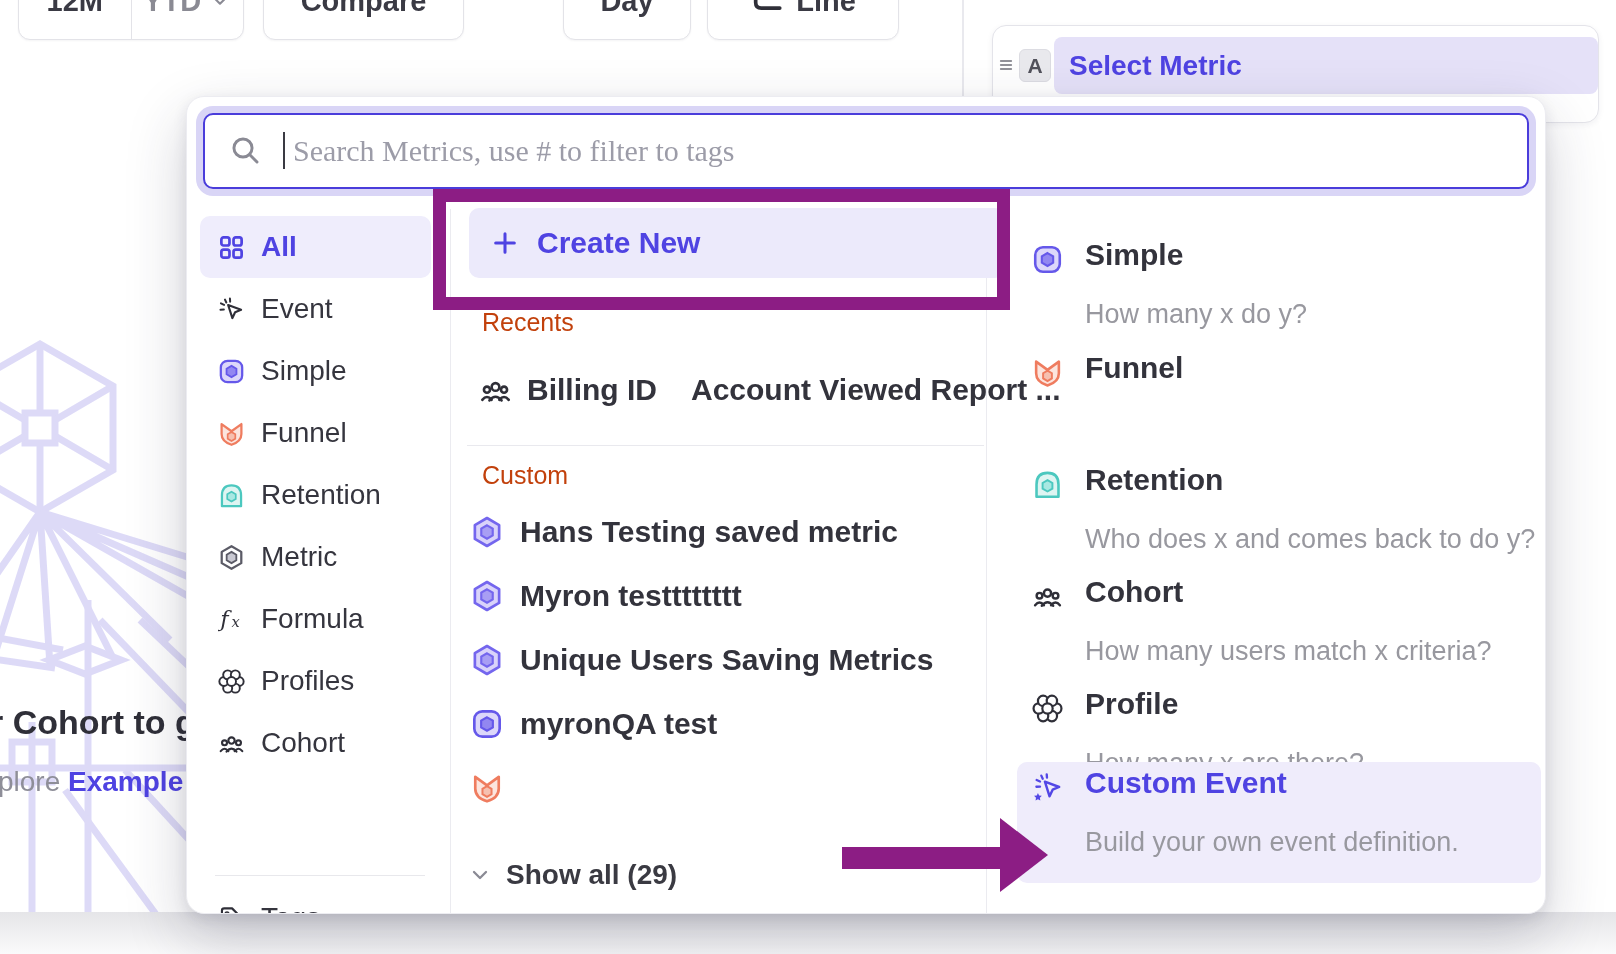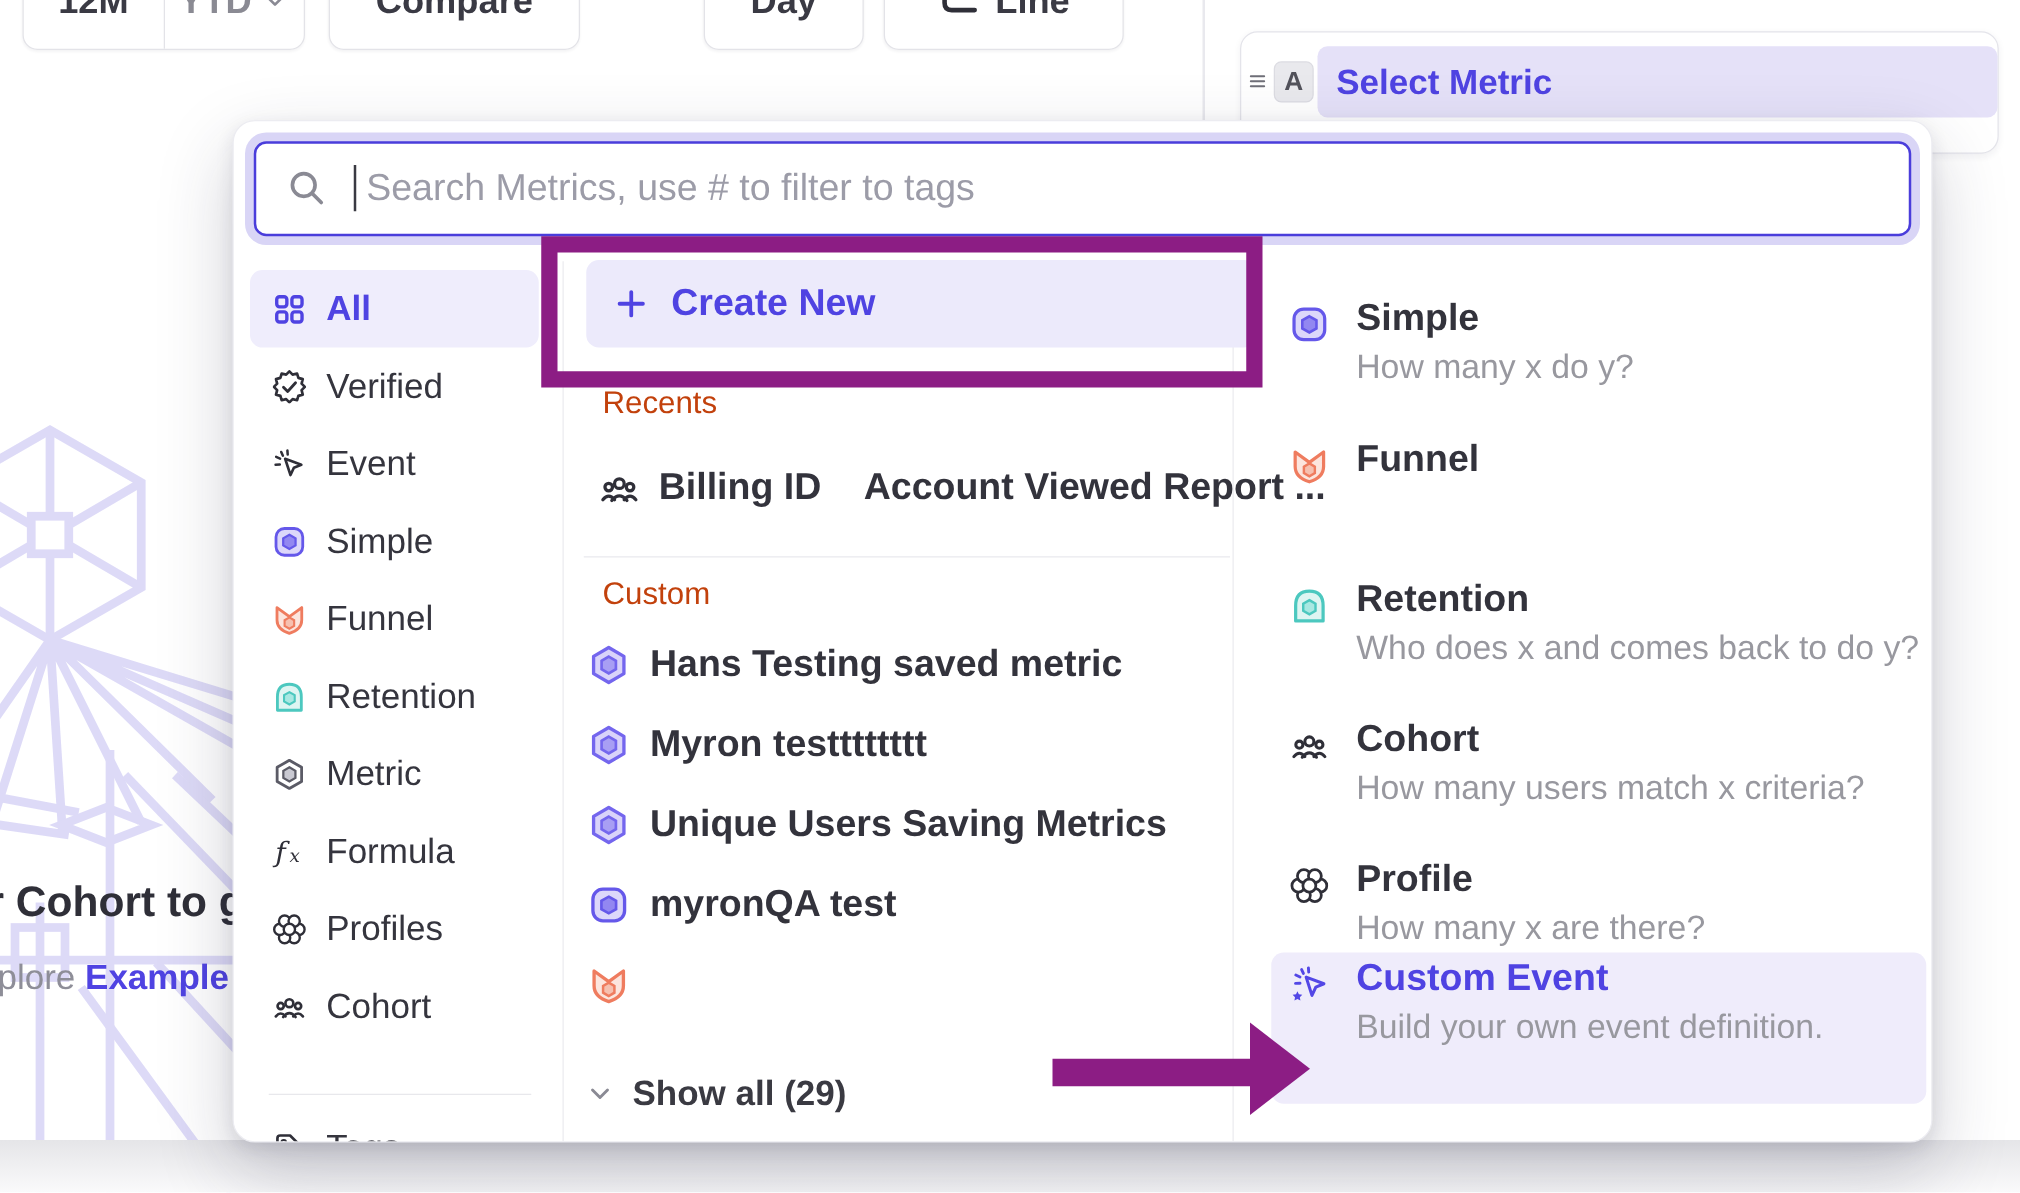--- a/index.html
+++ b/index.html
@@ -47,21 +47,21 @@
   .vdiv{top:112px;bottom:0;width:1px;background:#ebebf0;}
   #vdiv-sidebar{left:263px;}
   #vdiv-types{left:799px;}
 
   
   #search-box{left:16px;top:16px;width:1322px;height:72px;background:#fff;border:2.5px solid #4a3ddb;
               border-radius:10px;box-shadow:0 0 0 7px #d9d5f6;}
   #search-box .sicon{position:absolute;left:24px;top:19px;width:32px;height:32px;}
   #search-caret{position:absolute;left:78px;top:17px;width:2px;height:37px;background:#3a3a42;}
   #search-input{position:absolute;inset:0;border:none;outline:none;background:transparent;
-                padding-left:88px;font-size:30px;font-family:Liberation Sans, sans-serif;color:#34343d;}
+                padding-left:88px;font-size:30px;font-family:Liberation Serif, serif;color:#34343d;}
   #search-input::placeholder{color:#9c9ca8;}
 
   
   #sidebar-list{left:13px;top:119px;width:231px;display:flex;flex-direction:column;}
   .side-row{height:62px;display:flex;align-items:center;gap:16px;padding-left:18px;border-radius:10px;
             font-size:28px;font-weight:500;color:#35353e;cursor:pointer;}
   .side-row.selected{background:#efedfc;color:var(--accent,#4f43e2);font-weight:600;}
   .ic{width:27px;height:27px;flex:0 0 auto;display:block;}
   #sidebar-divider{left:28px;top:778px;width:210px;height:1px;background:#e8e8ec;}
   #sidebar-overflow{left:13px;top:790px;width:231px;}
@@ -85,21 +85,21 @@
   .metric-row .ic{width:32px;height:32px;}
   #show-all{left:281px;top:762px;display:flex;align-items:center;gap:14px;font-size:28px;font-weight:600;
             color:#3a3a42;cursor:pointer;}
   #show-all .chev{width:24px;height:24px;}
 
   
   .type-row{left:830px;width:524px;height:104px;cursor:pointer;}
   .type-row .inner{display:flex;gap:22px;padding:6px 0 0 15px;}
   .type-row .ic{width:31px;height:31px;margin-top:4px;}
   .type-title{font-size:30px;font-weight:600;color:#33333c;line-height:1.0;}
-  .type-desc{font-size:27px;color:#98989f;margin-top:8px;}
+  .type-desc{font-size:27px;color:#98989f;margin-top:29px;}
   .type-row:nth-of-type(1){top:137px;} .type-row:nth-of-type(2){top:250px;}
   .type-row:nth-of-type(3){top:362px;} .type-row:nth-of-type(4){top:474px;}
   .type-row:nth-of-type(5){top:586px;}
   .type-row.highlighted{top:665px;height:121px;background:#efecfb;border-radius:10px;}
   .type-row.highlighted .inner{}
   .type-row.highlighted .type-title{color:var(--accent,#4f43e2);}
 
   
   #annotation-box{left:433px;top:189px;width:577px;height:121px;box-sizing:border-box;
                   border:13px solid var(--annotation,#8c1d84);z-index:40;pointer-events:none;}
@@ -289,26 +289,20 @@
     <div id="sidebar-list" class="abs">
 
     <div class="side-row selected">
           <svg class="ic" viewBox="0 0 24 24">
             <use href="#i-all"></use>
           </svg>
           <span>All</span>
         </div>
         <div class="side-row">
           <svg class="ic" viewBox="0 0 24 24">
-            <use href="#i-verified"></use>
-          </svg>
-          <span>Verified</span>
-        </div>
-        <div class="side-row">
-          <svg class="ic" viewBox="0 0 24 24">
             <use href="#i-event"></use>
           </svg>
           <span>Event</span>
         </div>
         <div class="side-row">
           <svg class="ic" viewBox="0 0 24 24">
             <use href="#i-simple"></use>
           </svg>
           <span>Simple</span>
         </div>

